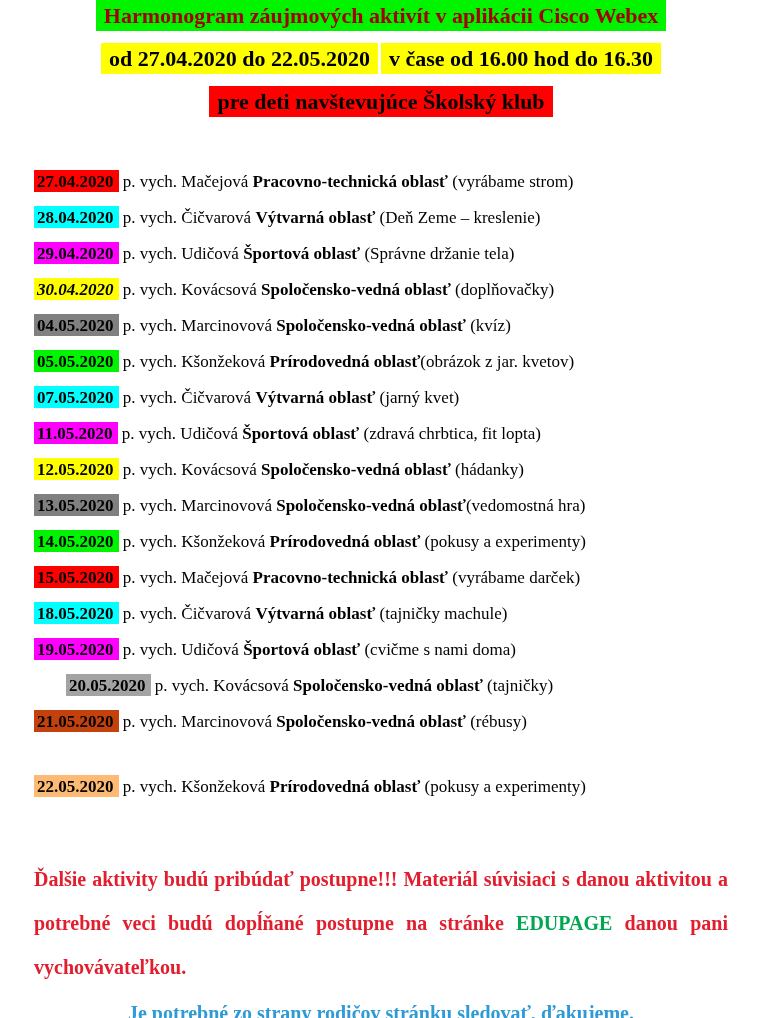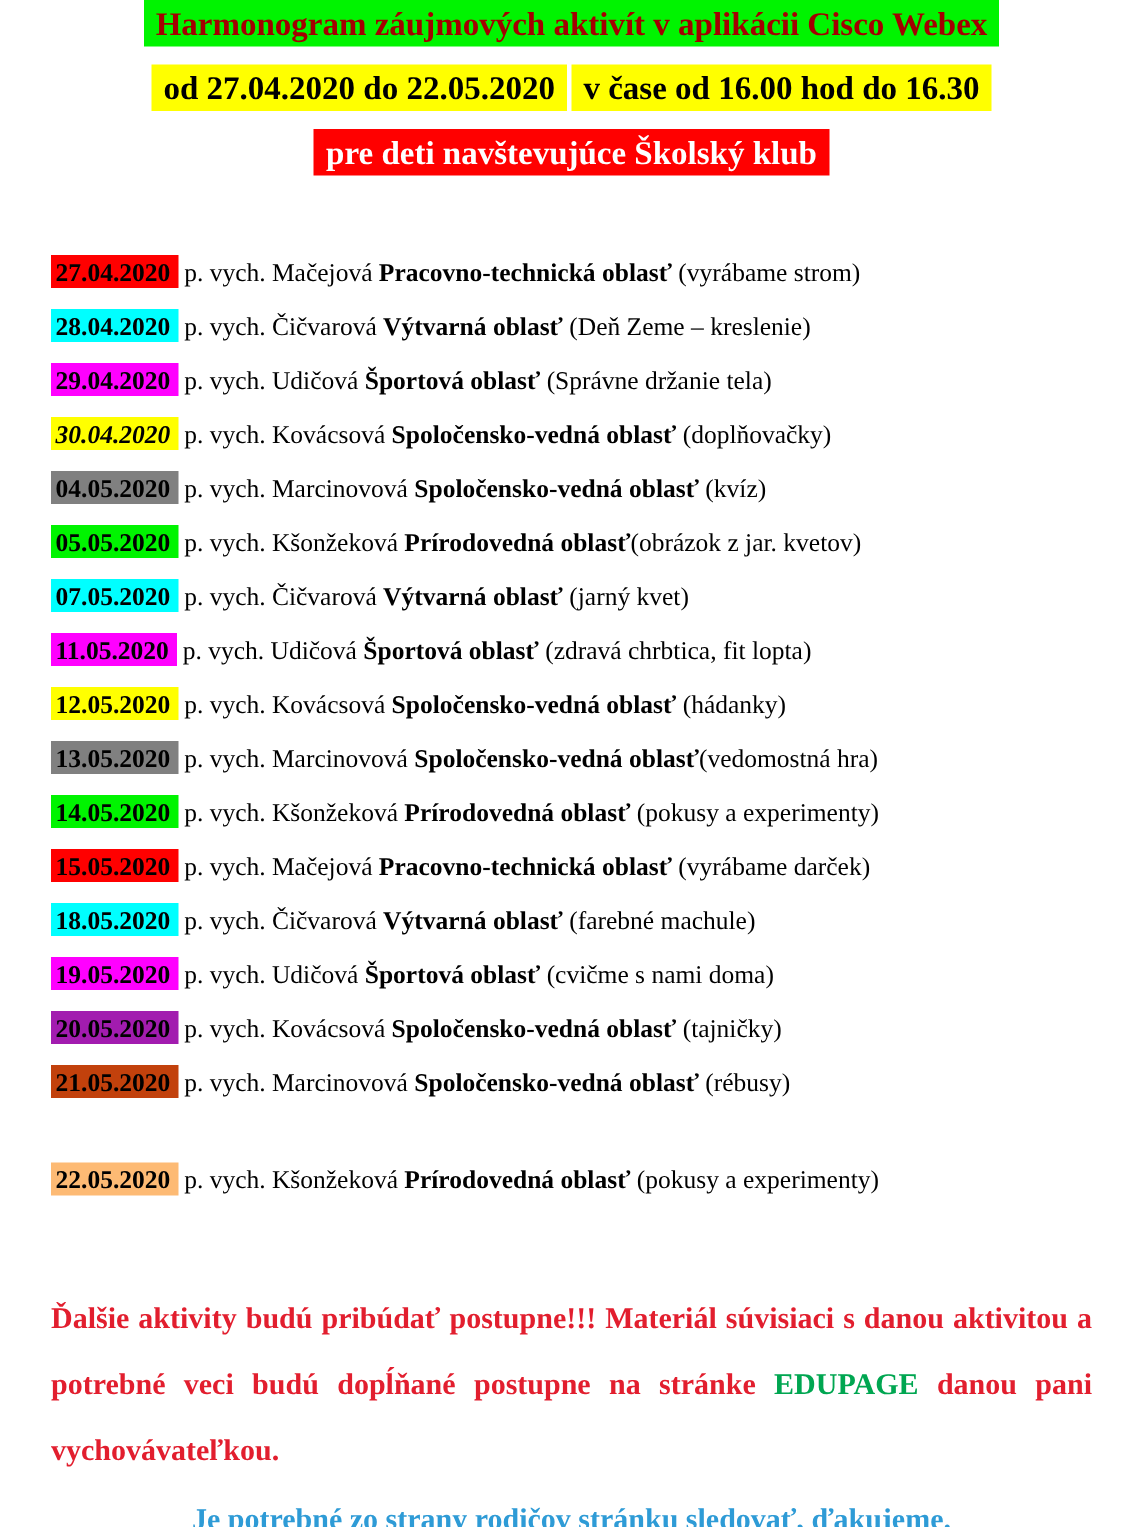--- a/index.html
+++ b/index.html
@@ -40,40 +40,40 @@
 <body>
 
 <div class="titles">
   <div class="title-line">
     <span class="hl" id="t1" style="background: rgb(0, 244, 0); color: rgb(163, 0, 0);">Harmonogram záujmových aktivít v aplikácii Cisco Webex</span>
   </div>
   <div class="title-line">
     <span class="hl" id="t2a" style="background: rgb(255, 255, 0); color: rgb(0, 0, 0);">od 27.04.2020 do 22.05.2020</span><span class="hl" id="t2b" style="background: rgb(255, 255, 0); color: rgb(0, 0, 0);">v čase od 16.00 hod do 16.30</span>
   </div>
   <div class="title-line">
-    <span class="hl" id="t3" style="background: rgb(255, 0, 0); color: #ffffff;">pre deti navštevujúce Školský klub</span>
+    <span class="hl" id="t3" style="background: rgb(255, 0, 0); color: #000000;">pre deti navštevujúce Školský klub</span>
   </div>
 </div>
 
 <div class="schedule">
     <div class="row"><span class="date" style="background: rgb(255, 0, 0);">27.04.2020</span> <span>p. vych.</span> <span>Mačejová</span> <span class="area">Pracovno-technická oblasť</span><span> (vyrábame strom)</span></div>
     <div class="row"><span class="date" style="background: rgb(0, 255, 255);">28.04.2020</span> <span>p. vych.</span> <span>Čičvarová</span> <span class="area">Výtvarná oblasť</span><span> (Deň Zeme – kreslenie)</span></div>
     <div class="row"><span class="date" style="background: rgb(255, 0, 255);">29.04.2020</span> <span>p. vych.</span> <span>Udičová</span> <span class="area">Športová oblasť</span><span> (Správne držanie tela)</span></div>
     <div class="row"><span class="date" style="background: rgb(255, 255, 0); font-style: italic;">30.04.2020</span> <span>p. vych.</span> <span>Kovácsová</span> <span class="area">Spoločensko-vedná oblasť</span><span> (doplňovačky)</span></div>
     <div class="row"><span class="date" style="background: rgb(128, 128, 128);">04.05.2020</span> <span>p. vych.</span> <span>Marcinovová</span> <span class="area">Spoločensko-vedná oblasť</span><span> (kvíz)</span></div>
     <div class="row"><span class="date" style="background: rgb(0, 244, 0);">05.05.2020</span> <span>p. vych.</span> <span>Kšonžeková</span> <span class="area">Prírodovedná oblasť</span><span>(obrázok z jar. kvetov)</span></div>
     <div class="row"><span class="date" style="background: rgb(0, 255, 255);">07.05.2020</span> <span>p. vych.</span> <span>Čičvarová</span> <span class="area">Výtvarná oblasť</span><span> (jarný kvet)</span></div>
     <div class="row"><span class="date" style="background: rgb(255, 0, 255);">11.05.2020</span> <span>p. vych.</span> <span>Udičová</span> <span class="area">Športová oblasť</span><span> (zdravá chrbtica, fit lopta)</span></div>
     <div class="row"><span class="date" style="background: rgb(255, 255, 0);">12.05.2020</span> <span>p. vych.</span> <span>Kovácsová</span> <span class="area">Spoločensko-vedná oblasť</span><span> (hádanky)</span></div>
     <div class="row"><span class="date" style="background: rgb(128, 128, 128);">13.05.2020</span> <span>p. vych.</span> <span>Marcinovová</span> <span class="area">Spoločensko-vedná oblasť</span><span>(vedomostná hra)</span></div>
     <div class="row"><span class="date" style="background: rgb(0, 244, 0);">14.05.2020</span> <span>p. vych.</span> <span>Kšonžeková</span> <span class="area">Prírodovedná oblasť</span><span> (pokusy a experimenty)</span></div>
     <div class="row"><span class="date" style="background: rgb(255, 0, 0);">15.05.2020</span> <span>p. vych.</span> <span>Mačejová</span> <span class="area">Pracovno-technická oblasť</span><span> (vyrábame darček)</span></div>
-    <div class="row"><span class="date" style="background: rgb(0, 255, 255);">18.05.2020</span> <span>p. vych.</span> <span>Čičvarová</span> <span class="area">Výtvarná oblasť</span><span> (farebné machule)</span></div>
+    <div class="row"><span class="date" style="background: rgb(0, 255, 255);">18.05.2020</span> <span>p. vych.</span> <span>Čičvarová</span> <span class="area">Výtvarná oblasť</span><span> (tajničky machule)</span></div>
     <div class="row"><span class="date" style="background: rgb(255, 0, 255);">19.05.2020</span> <span>p. vych.</span> <span>Udičová</span> <span class="area">Športová oblasť</span><span> (cvičme s nami doma)</span></div>
-    <div class="row"><span class="date" style="background: #a21caf;">20.05.2020</span> <span>p. vych.</span> <span>Kovácsová</span> <span class="area">Spoločensko-vedná oblasť</span><span> (tajničky)</span></div>
+    <div class="row"><span class="date" style="background: #a3a3a3; margin-left: 32px;">20.05.2020</span> <span>p. vych.</span> <span>Kovácsová</span> <span class="area">Spoločensko-vedná oblasť</span><span> (tajničky)</span></div>
     <div class="row"><span class="date" style="background: #c2410c;">21.05.2020</span> <span>p. vych.</span> <span>Marcinovová</span> <span class="area">Spoločensko-vedná oblasť</span><span> (rébusy)</span></div>
     <div class="row"><span class="date" style="background: #fdba74; margin-top: 29px;">22.05.2020</span> <span>p. vych.</span> <span>Kšonžeková</span> <span class="area">Prírodovedná oblasť</span><span> (pokusy a experimenty)</span></div>
   </div>
 
 <div class="footer-notice" style="color: rgb(226, 30, 46);"><span>Ďalšie aktivity budú pribúdať postupne!!! Materiál súvisiaci s danou aktivitou a potrebné veci budú dopĺňané postupne na stránke </span><span id="edupage" style="color: rgb(0, 166, 81);">EDUPAGE</span><span> danou pani vychovávateľkou.</span></div>
 
 <div class="footer-reminder" style="color: rgb(46, 155, 214);">
   <span>Je potrebné zo strany rodičov stránku sledovať, ďakujeme.</span>
 </div>
 

